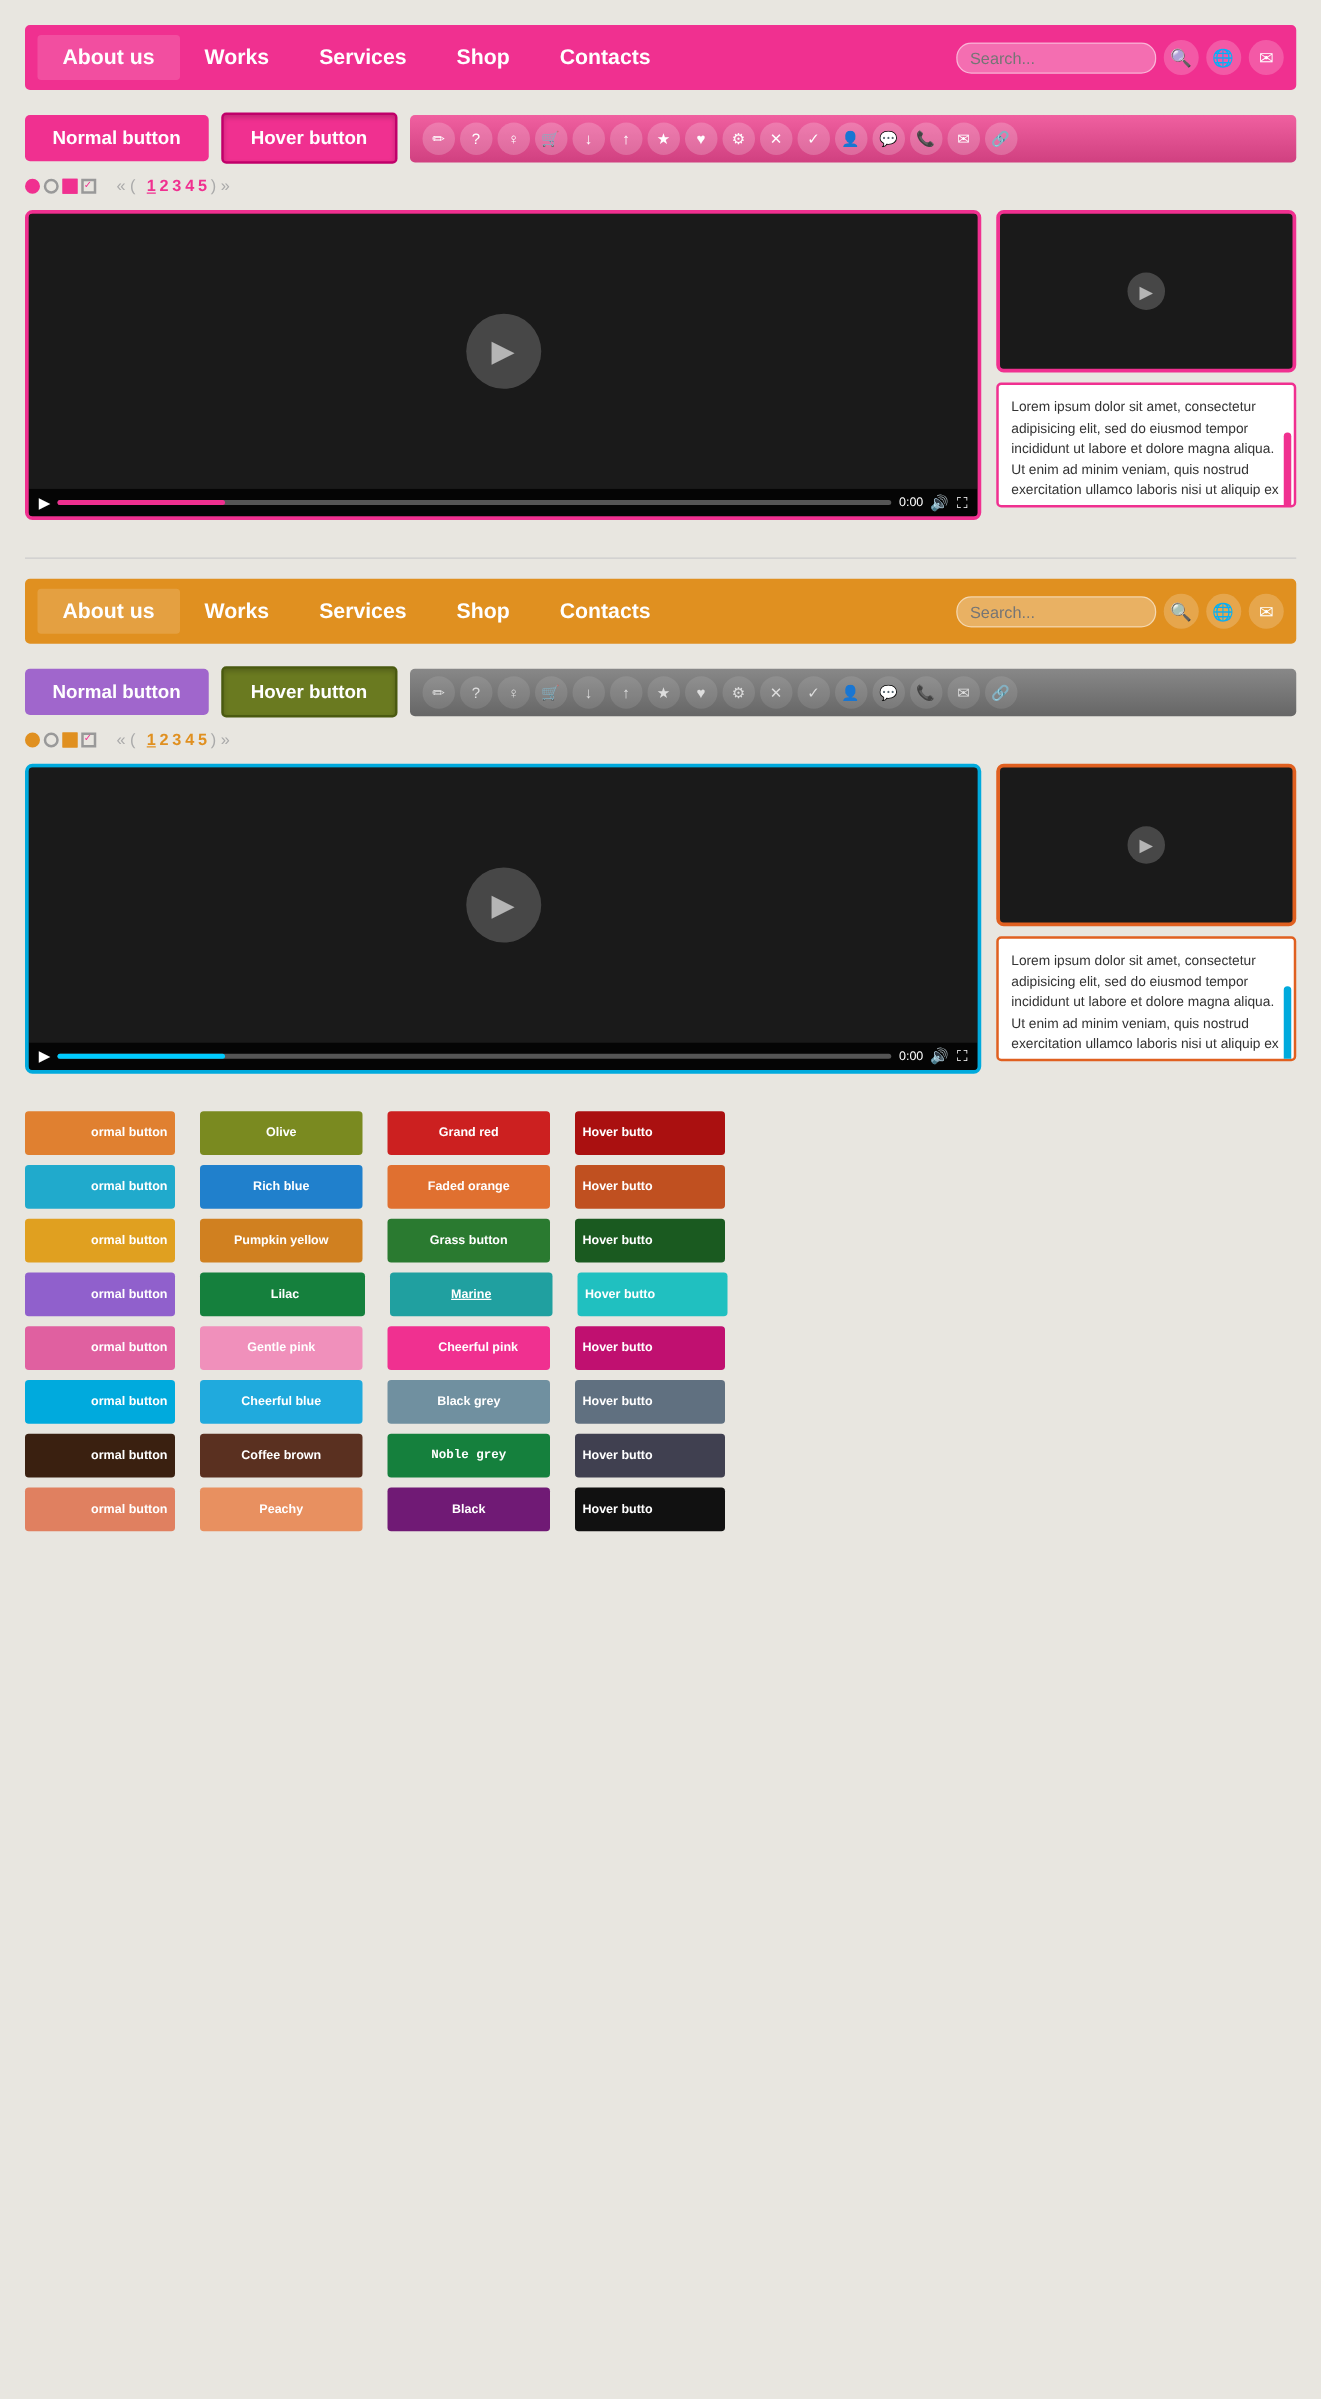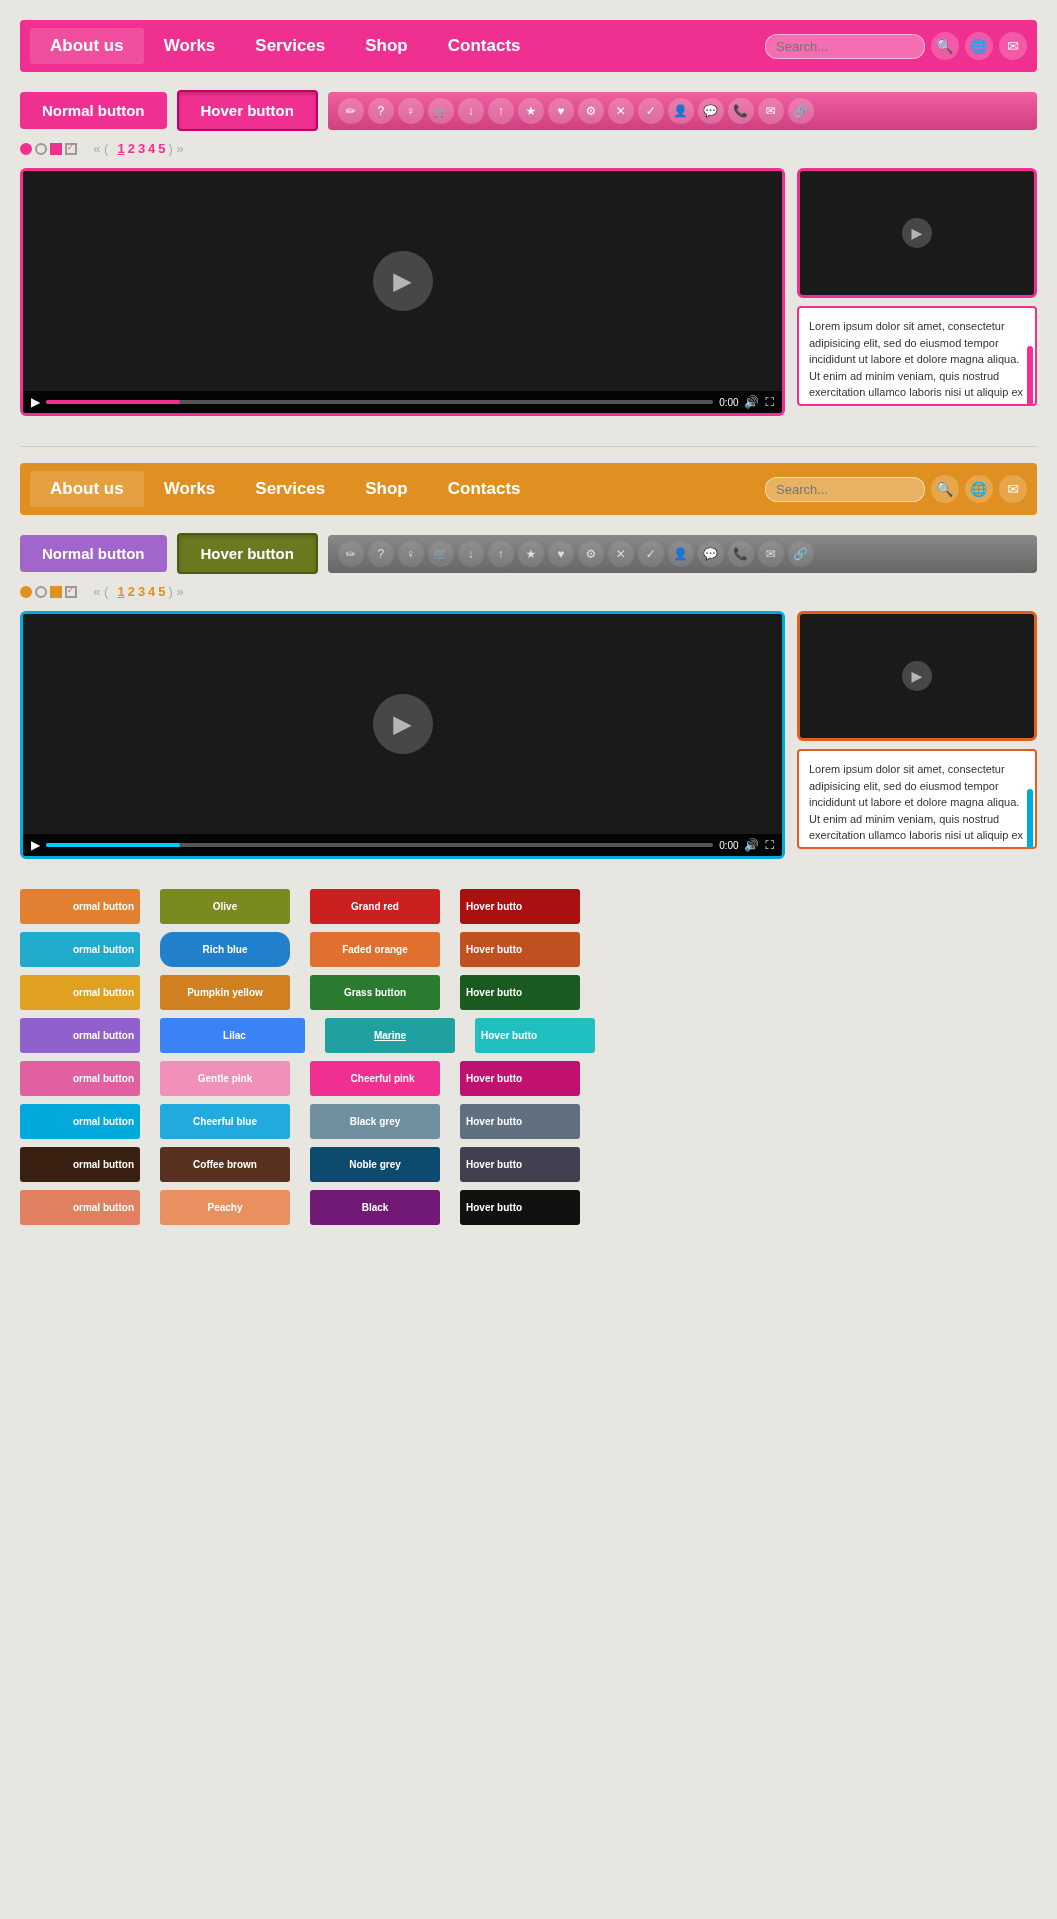--- a/index.html
+++ b/index.html
@@ -547,52 +547,52 @@
 <div class="colors-section">
   <div id="color-rows-container">
       <div class="color-row">
     <button class="color-btn" style="background:#e08030;text-align:right;padding-right:6px;width:90px;">ormal button</button>
     <button class="color-btn" style="background:#7a8a20;width:130px;">Olive</button>
     <button class="color-btn" style="background:#cc2020;width:130px;">Grand red</button>
     <button class="color-btn" style="background:#aa1010;text-align:left;padding-left:6px;width:90px;">Hover butto</button>
   </div>
       <div class="color-row">
     <button class="color-btn" style="background:#20aacc;text-align:right;padding-right:6px;width:90px;">ormal button</button>
-    <button class="color-btn" style="background:#2080cc;width:130px;border-radius:13px;">Rich blue</button>
+    <button class="color-btn" style="background:#2080cc;width:130px;">Rich blue</button>
     <button class="color-btn" style="background:#e07030;width:130px;">Faded orange</button>
     <button class="color-btn" style="background:#c05020;text-align:left;padding-left:6px;width:90px;">Hover butto</button>
   </div>
       <div class="color-row">
     <button class="color-btn" style="background:#e0a020;text-align:right;padding-right:6px;width:90px;">ormal button</button>
     <button class="color-btn" style="background:#d08020;width:130px;">Pumpkin yellow</button>
     <button class="color-btn" style="background:#2a7a30;width:130px;">Grass button</button>
     <button class="color-btn" style="background:#1a5a20;text-align:left;padding-left:6px;width:90px;">Hover butto</button>
   </div>
       <div class="color-row">
     <button class="color-btn" style="background:#9060cc;text-align:right;padding-right:6px;width:90px;">ormal button</button>
-    <button class="color-btn" style="background:#3b82f6;width:145px;padding-left:20px;">Lilac</button>
+    <button class="color-btn" style="background:#15803d;width:132px;padding-left:20px;">Lilac</button>
     <button class="color-btn" style="background:#20a0a0;width:130px;text-decoration:underline;">Marine</button>
     <button class="color-btn" style="background:#20c0c0;text-align:left;padding-left:6px;width:90px;">Hover butto</button>
   </div>
       <div class="color-row">
     <button class="color-btn" style="background:#e060a0;text-align:right;padding-right:6px;width:90px;">ormal button</button>
     <button class="color-btn" style="background:#f090bb;width:130px;">Gentle pink</button>
     <button class="color-btn" style="background:#f03090;width:130px;padding-left:31px;">Cheerful pink</button>
     <button class="color-btn" style="background:#c01070;text-align:left;padding-left:6px;width:90px;">Hover butto</button>
   </div>
       <div class="color-row">
     <button class="color-btn" style="background:#00aadd;text-align:right;padding-right:6px;width:90px;">ormal button</button>
     <button class="color-btn" style="background:#20aadd;width:130px;">Cheerful blue</button>
     <button class="color-btn" style="background:#7090a0;width:130px;">Black grey</button>
     <button class="color-btn" style="background:#607080;text-align:left;padding-left:6px;width:90px;">Hover butto</button>
   </div>
       <div class="color-row">
     <button class="color-btn" style="background:#3a2010;text-align:right;padding-right:6px;width:90px;">ormal button</button>
     <button class="color-btn" style="background:#5a3020;width:130px;">Coffee brown</button>
-    <button class="color-btn" style="background:#0c4a6e;width:130px;">Noble grey</button>
+    <button class="color-btn" style="background:#15803d;width:130px;font-family:Liberation Mono, monospace;">Noble grey</button>
     <button class="color-btn" style="background:#404050;text-align:left;padding-left:6px;width:90px;">Hover butto</button>
   </div>
       <div class="color-row">
     <button class="color-btn" style="background:#e08060;text-align:right;padding-right:6px;width:90px;">ormal button</button>
     <button class="color-btn" style="background:#e89060;width:130px;">Peachy</button>
     <button class="color-btn" style="background:#701a75;width:130px;">Black</button>
     <button class="color-btn" style="background:#111111;text-align:left;padding-left:6px;width:90px;">Hover butto</button>
   </div>
     </div>
 </div>

